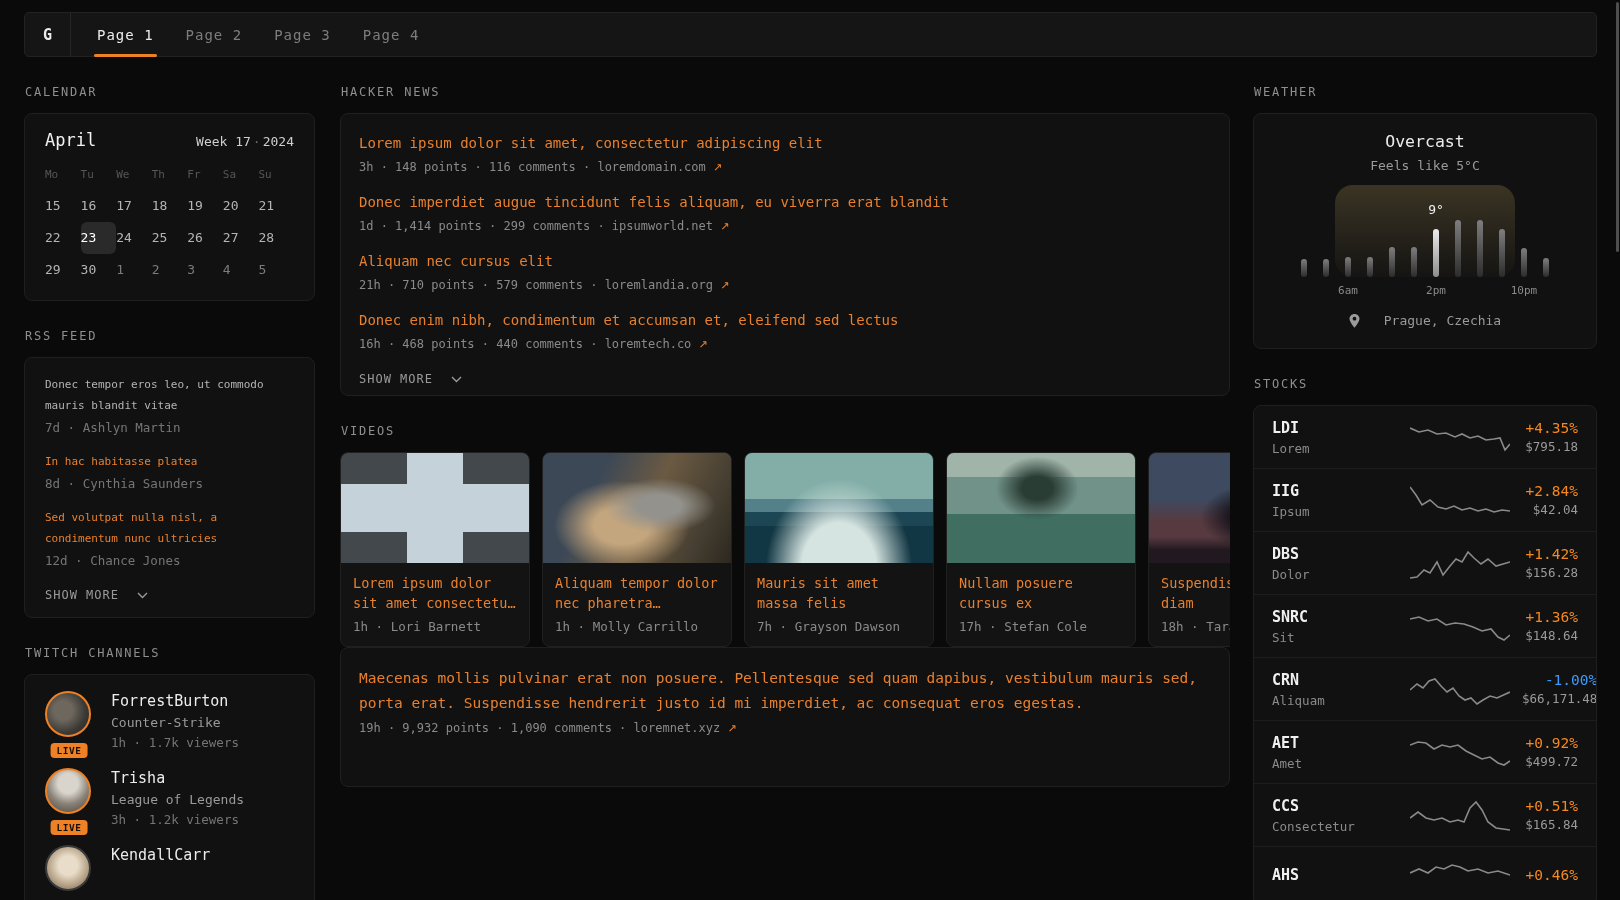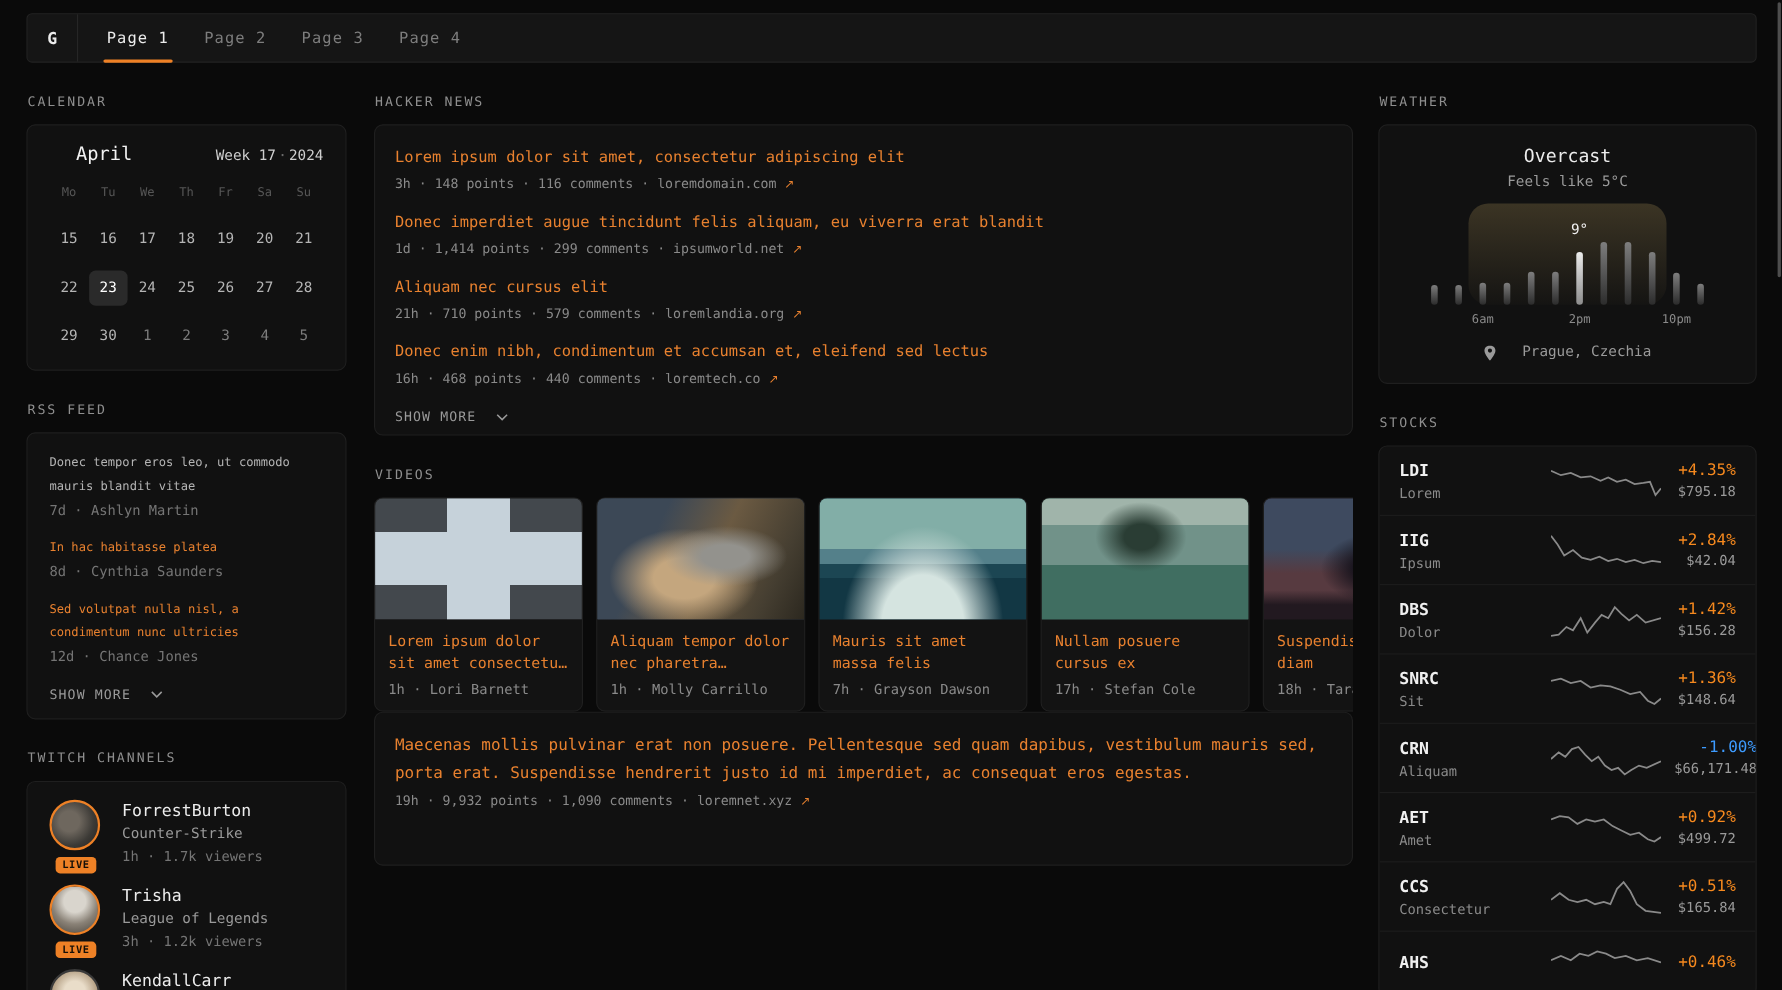--- a/index.html
+++ b/index.html
@@ -39,24 +39,24 @@
     margin:15px 1px 14px; font-size:12px; letter-spacing:1.8px;
     color:#8f8f8f; font-weight:normal;
   }
   .sec-h.later { margin-top:28px; }
   .card {
     background:#111111; border:1px solid #1f1f1f; border-radius:8px;
   }
   
   .cal-card { padding:16px 20px 14px; }
   .cal-head { display:flex; justify-content:space-between; align-items:baseline; }
-  .cal-month { font-size:17px; color:#f2f2f2;margin-left:24px; }
+  .cal-month { font-size:17px; color:#f2f2f2; }
   .cal-week { font-size:13px; color:#cfcfcf; }
   .cal-week .dim { color:#6a6a6a; padding:0 2px; }
-  .cal-grid { margin-top:14px; display:grid; grid-template-columns:repeat(7,1fr); row-gap:12px; text-align:center; }
+  .cal-grid { margin-top:14px; display:grid; grid-template-columns:repeat(7,1fr); row-gap:0; text-align:left; }
   .cal-dow { font-size:11px; color:#565656; height:26px; line-height:22px; }
   .cal-cell {
     height:32px; line-height:32px; font-size:13px; color:#b5b5b5;
     border-radius:6px; cursor:pointer;
   }
   .cal-cell.muted { color:#7c7c7c; }
   .cal-cell.sel { background:#2a2a2a; color:#ffffff; }
   
   .feed-card { padding:16px 20px 14px; }
   .feed-item { margin-bottom:14px; }

